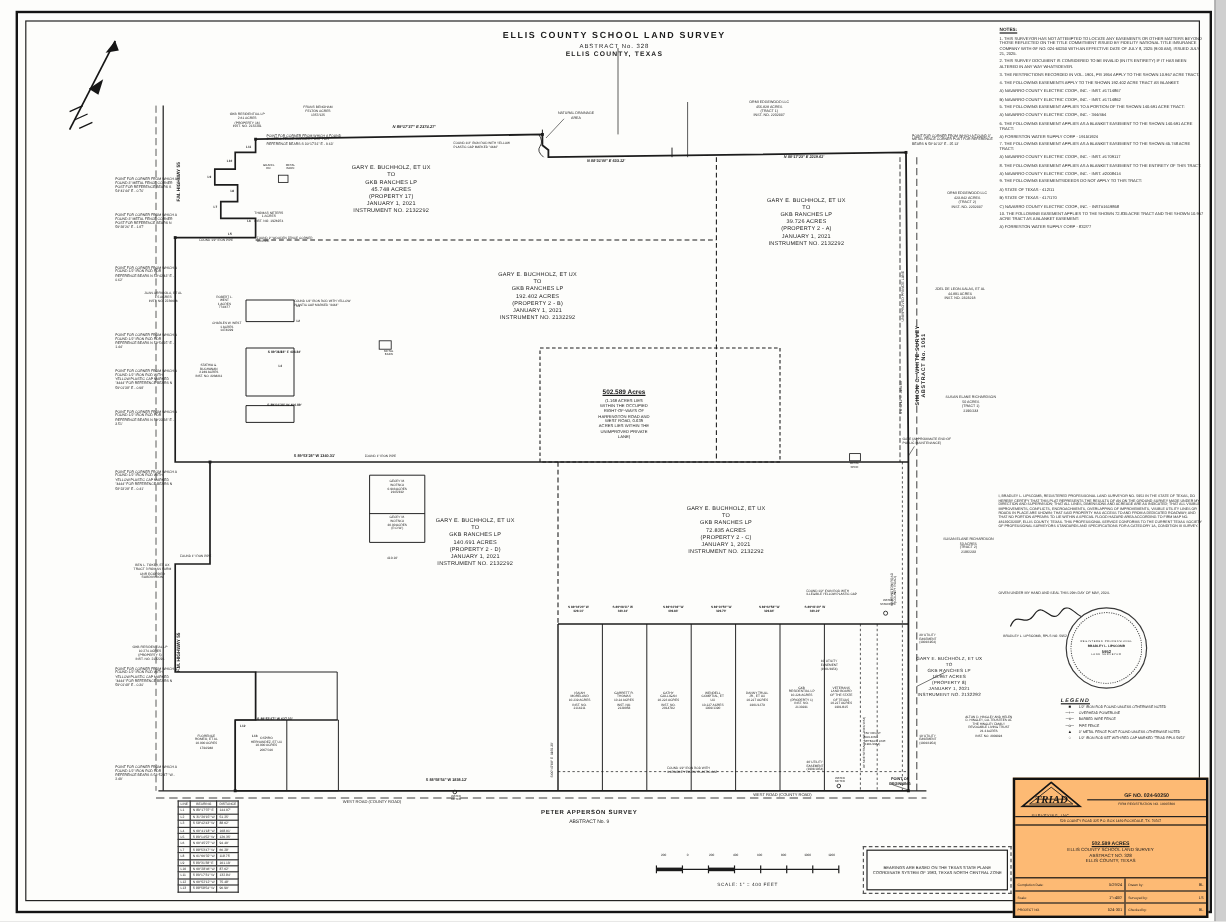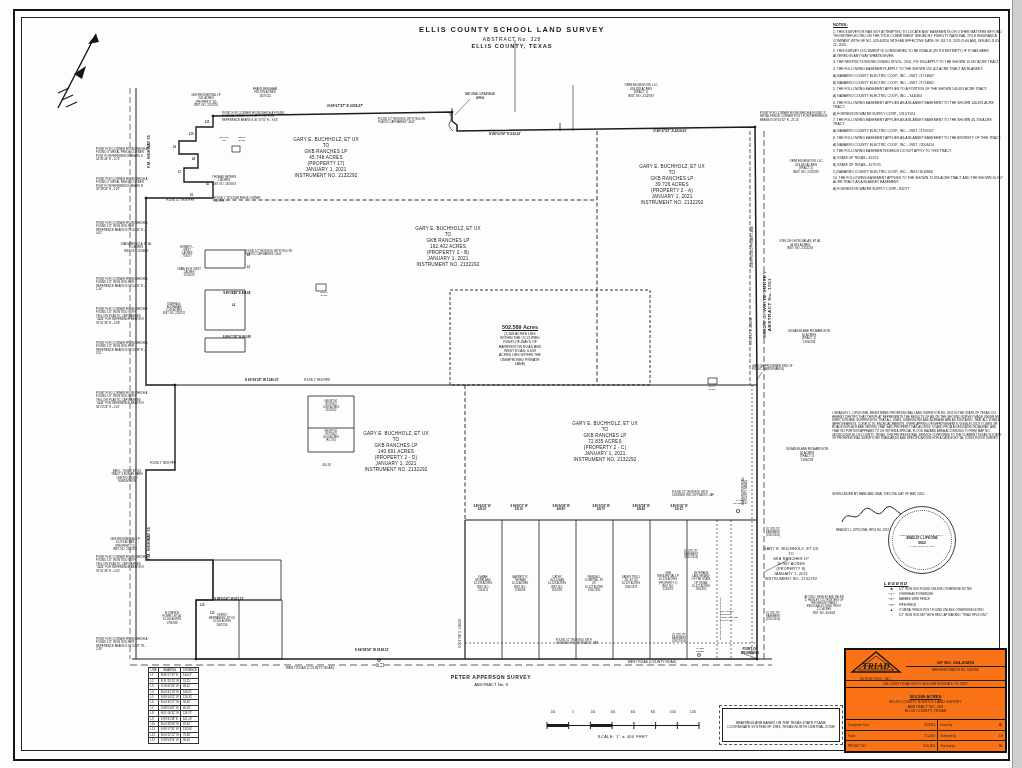--- a/index.html
+++ b/index.html
@@ -40,21 +40,21 @@
   .lg-tx{font-size:2.9px;line-height:1.15;text-align:left;}
   .ltable{position:absolute;left:148px;top:667px;border-collapse:collapse;font-size:2.8px;background:#fdfdfb;}
   .ltable th,.ltable td{border:.5px solid #333;padding:0 1.5px;line-height:4.4px;font-weight:normal;white-space:nowrap;}
   .scalebar{position:absolute;left:546px;top:711px;width:154px;text-align:center;}
   .ticks{display:flex;justify-content:space-between;font-size:2.6px;margin-bottom:.5px;}
   .ticks span{width:14px;text-align:center;}
   .sb-caption{font-size:3.9px;margin-top:1.5px;letter-spacing:.5px;}
   .bearings-box{position:absolute;left:722px;top:708px;width:112px;height:28px;border:1px solid #222;
      outline:1.6px dashed #555;outline-offset:2.5px;display:flex;align-items:center;justify-content:center;
      text-align:center;font-size:3.5px;line-height:1.25;padding:2px;background:#fdfdfb;}
-  .tblock{position:absolute;left:844px;top:648px;width:163px;height:105px;border:2px solid #111;background:#f97316;
+  .tblock{position:absolute;left:844px;top:648px;width:163px;height:117px;border:2px solid #111;background:#fdba74;
      display:flex;flex-direction:column;box-sizing:border-box;}
   .tb-r1{display:flex;height:30px;}
   .logo-cell{width:60px;text-align:center;padding-top:1px;}
   .firm{font-size:3.2px;letter-spacing:.4px;}
   .gf-cell{flex:1;display:flex;flex-direction:column;justify-content:center;text-align:center;}
   .gf{font-size:4.4px;font-weight:bold;border-bottom:1px solid #222;padding:1px 0;}
   .reg{font-size:2.8px;padding-top:1px;}
   .addr{border-top:1px solid #222;font-size:2.9px;text-align:center;padding:1px 0;}
   .tb-mid{border-top:1.6px solid #111;flex:1;display:flex;flex-direction:column;justify-content:center;text-align:center;gap:.8px;}
   .tbm1{font-size:4.3px;font-weight:bold;text-decoration:underline;}

